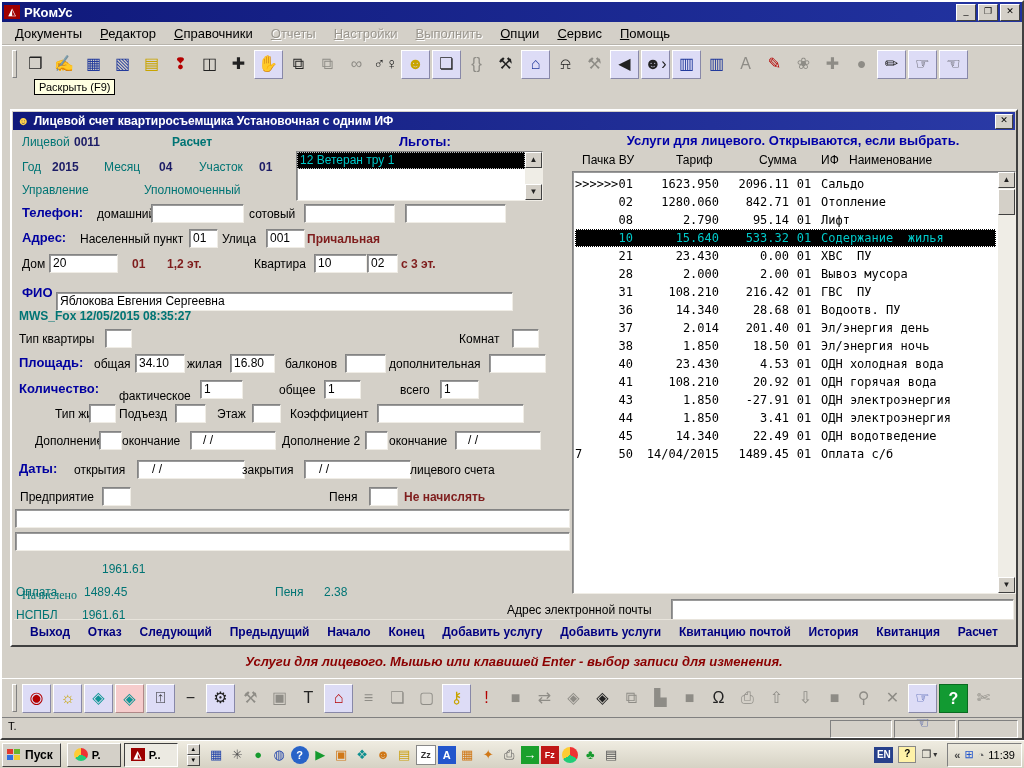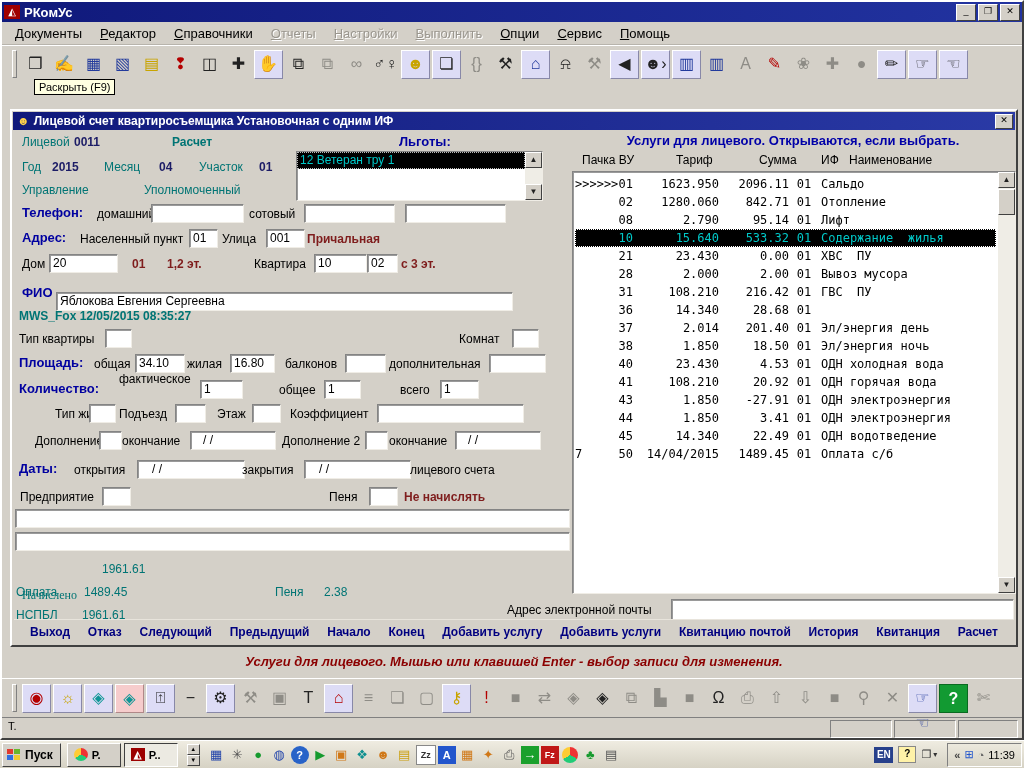--- a/index.html
+++ b/index.html
@@ -268,21 +268,21 @@
       <span class="klab" style="left:82px;top:246px;">общая</span>
       <div class="tb" style="left:123px;top:243px;width:45px;">34.10</div>
       <span class="klab" style="left:175px;top:246px;">жилая</span>
       <div class="tb" style="left:218px;top:243px;width:40px;">16.80</div>
       <span class="klab" style="left:273px;top:246px;">балконов</span>
       <div class="tb" style="left:333px;top:243px;width:36px;"></div>
       <span class="klab" style="left:377px;top:246px;">дополнительная</span>
       <div class="tb" style="left:477px;top:243px;width:52px;"></div>
 
       <span class="blab" style="left:7px;top:270px;">Количество:</span>
-      <span class="klab" style="left:107px;top:261px;">фактическое</span>
+      <span class="klab" style="left:107px;top:278px;">фактическое</span>
       <div class="tb" style="left:188px;top:269px;width:38px;">1</div>
       <span class="klab" style="left:267px;top:272px;">общее</span>
       <div class="tb" style="left:312px;top:269px;width:32px;">1</div>
       <span class="klab" style="left:388px;top:272px;">всего</span>
       <div class="tb" style="left:428px;top:269px;width:34px;">1</div>
 
       <span class="klab" style="left:7px;top:296px;margin-left:36px;">Тип жилья</span>
       <div class="tb" style="left:77px;top:293px;width:22px;"></div>
       <span class="klab" style="left:107px;top:296px;">Подъезд</span>
       <div class="tb" style="left:163px;top:293px;width:26px;"></div>
@@ -352,21 +352,21 @@
             <div class="srow">
             <span class="c-pre"></span><span class="c-pack">21</span><span class="c-tar">23.430</span><span class="c-sum">0.00</span><span class="c-if">01</span><span class="c-nam">ХВС  ПУ</span>
           </div>
             <div class="srow">
             <span class="c-pre"></span><span class="c-pack">28</span><span class="c-tar">2.000</span><span class="c-sum">2.00</span><span class="c-if">01</span><span class="c-nam">Вывоз мусора</span>
           </div>
             <div class="srow">
             <span class="c-pre"></span><span class="c-pack">31</span><span class="c-tar">108.210</span><span class="c-sum">216.42</span><span class="c-if">01</span><span class="c-nam">ГВС  ПУ</span>
           </div>
             <div class="srow">
-            <span class="c-pre"></span><span class="c-pack">36</span><span class="c-tar">14.340</span><span class="c-sum">28.68</span><span class="c-if">01</span>
+            <span class="c-pre"></span><span class="c-pack">36</span><span class="c-tar">14.340</span><span class="c-sum">28.68</span><span class="c-if">01</span><span class="c-nam">Водоотв. ПУ</span>
           </div>
             <div class="srow">
             <span class="c-pre"></span><span class="c-pack">37</span><span class="c-tar">2.014</span><span class="c-sum">201.40</span><span class="c-if">01</span><span class="c-nam">Эл/энергия день</span>
           </div>
             <div class="srow">
             <span class="c-pre"></span><span class="c-pack">38</span><span class="c-tar">1.850</span><span class="c-sum">18.50</span><span class="c-if">01</span><span class="c-nam">Эл/энергия ночь</span>
           </div>
             <div class="srow">
             <span class="c-pre"></span><span class="c-pack">40</span><span class="c-tar">23.430</span><span class="c-sum">4.53</span><span class="c-if">01</span><span class="c-nam">ОДН холодная вода</span>
           </div>

